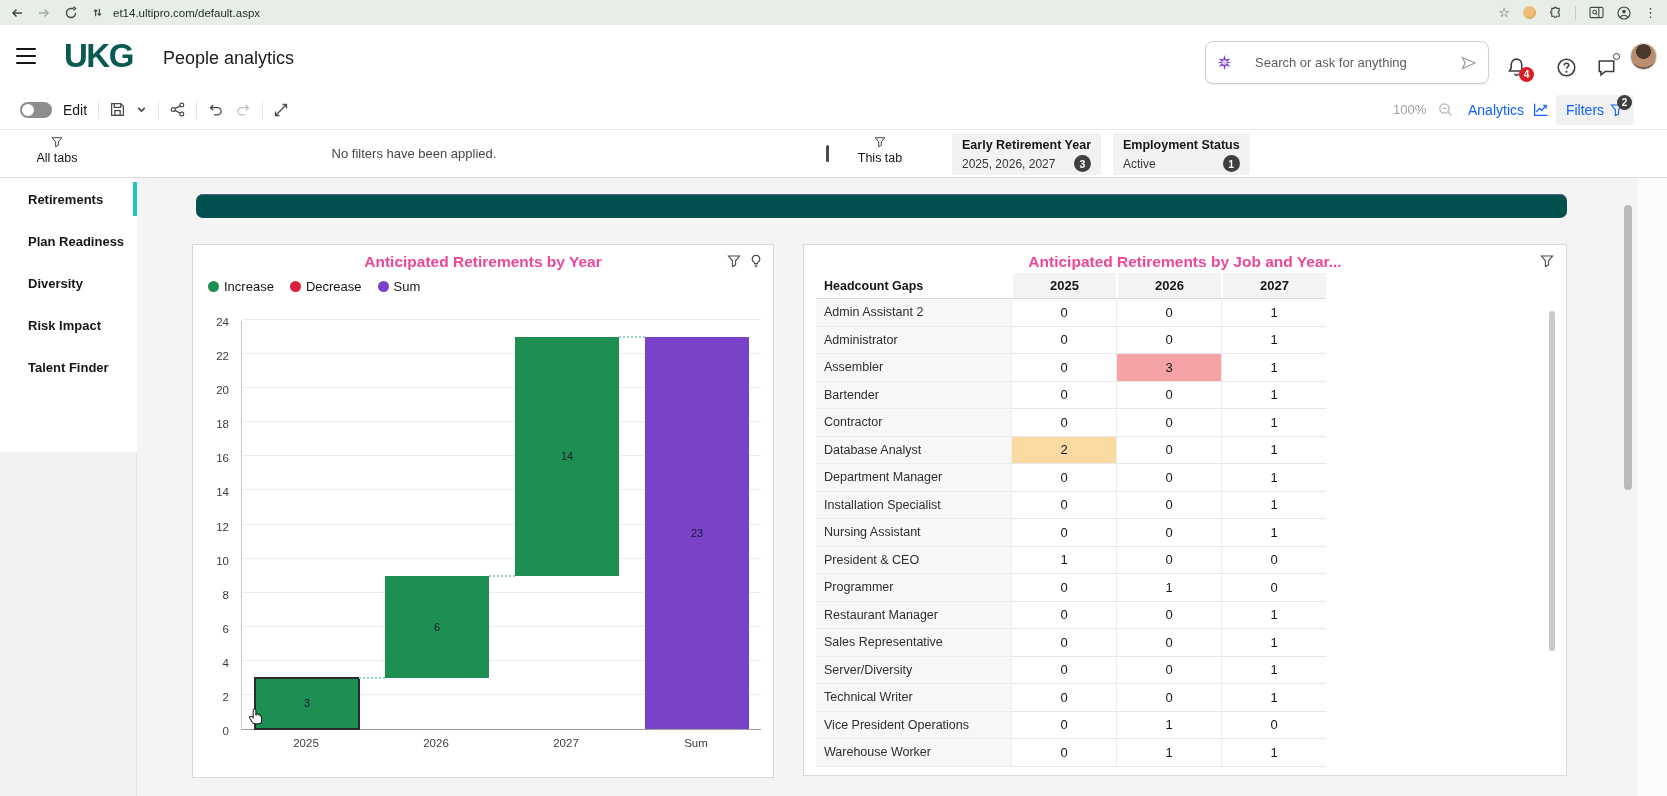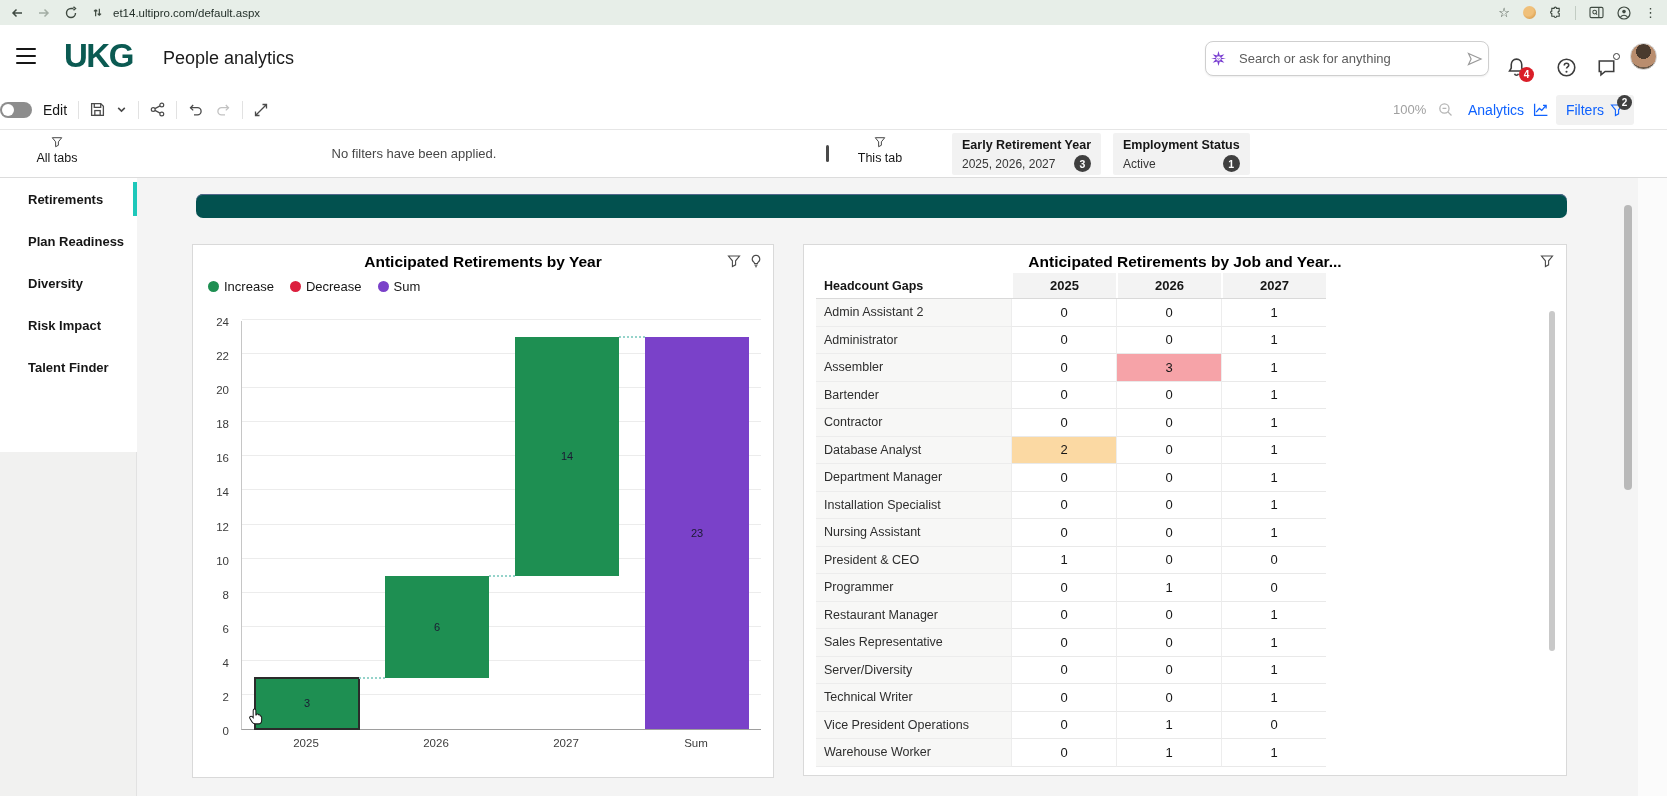--- a/index.html
+++ b/index.html
@@ -17,30 +17,30 @@
   .ext-circle { width:13px; height:13px; border-radius:50%; background:radial-gradient(circle at 40% 35%, #f0c07a 0 45%, #cd8a33 100%); }
   .bdiv { width:1px; height:14px; background:#c2ccc3; }
   .profile-dot { width:14px; height:14px; }
 
   
   .app-header { position:absolute; left:0; top:25px; width:100%; height:65px; background:#fff; z-index:30; }
   .hamburger { position:absolute; left:16px; top:23px; width:20px; height:16px; display:flex; flex-direction:column; justify-content:space-between; cursor:pointer; }
   .hamburger i { height:2px; background:#161616; border-radius:1px; }
   .ukg-logo { position:absolute; left:64px; top:12px; font-size:33px; font-weight:800; letter-spacing:-1.5px; color:#0b5a52; }
   .app-title { position:absolute; left:163px; top:23px; font-size:18px; color:#1a1a1a; }
-  .search-pill { position:absolute; left:1205px; top:16px; width:284px; height:35px; background:#fff; border:1px solid #cfcfcf; border-radius:8px; box-shadow:0 1px 2px rgba(0,0,0,.07); display:flex; align-items:center; padding:0 4px; gap:12px; }
+  .search-pill { position:absolute; left:1205px; top:16px; width:284px; height:43px; background:#fff; border:1px solid #cfcfcf; border-radius:8px; box-shadow:0 1px 2px rgba(0,0,0,.07); display:flex; align-items:center; padding:0 10px; gap:22px; }
   .search-input { flex:1; border:none; outline:none; font-size:13px; color:#333; background:transparent; font-family:inherit; }
   .search-input::placeholder { color:#5c5c5c; }
   .hicon { position:absolute; top:32px; color:#3d3d3d; }
   .badge-red { position:absolute; right:-7px; bottom:-4px; min-width:15px; height:15px; border-radius:8px; background:#da1e28; color:#fff; font-size:10px; font-weight:700; display:flex; align-items:center; justify-content:center; padding:0 3px; }
   .chat-dot { position:absolute; right:-3px; top:-4px; width:7px; height:7px; border-radius:50%; background:#fff; border:1.5px solid #3d3d3d; }
   .avatar { position:absolute; left:1630px; top:18px; width:27px; height:27px; border-radius:50%; background:radial-gradient(circle at 50% 30%, #4a3a2e 0 34%, #b98d6e 35% 72%, #6b5a4a 73%); border:1px solid #d0d0d0; }
 
   
-  .toolbar { position:absolute; left:0; top:90px; width:100%; height:40px; background:#fff; border-bottom:1px solid #e6e6e6; display:flex; align-items:center; padding-left:0; gap:11px; z-index:30; }
+  .toolbar { position:absolute; left:0; top:90px; width:100%; height:40px; background:#fff; border-bottom:1px solid #e6e6e6; display:flex; align-items:center; padding-left:20px; gap:11px; z-index:30; }
   .toggle { width:32px; height:16px; border-radius:8px; background:#8d8d8d; position:relative; cursor:pointer; }
   .toggle .knob { position:absolute; left:2px; top:2px; width:12px; height:12px; background:#fff; border-radius:50%; }
   .edit-label { font-size:14px; color:#161616; }
   .tdiv { width:1px; height:18px; background:#e2e2e2; }
   .ticon { color:#4a4a4a; display:flex; align-items:center; cursor:pointer; }
   .ticon.dim { color:#c2c2c2; }
   .zoom-level { position:absolute; left:1393px; font-size:13px; color:#a0a0a0; }
   .zoom-icon { position:absolute; left:1438px; color:#b5b5b5; }
   .analytics-link { position:absolute; left:1468px; font-size:14px; color:#0f62fe; cursor:pointer; }
   .analytics-icon { position:absolute; left:1533px; color:#0f62fe; }
@@ -66,21 +66,21 @@
   .main-bg { position:absolute; left:0; top:178px; width:100%; height:618px; background:#f4f4f4; }
   .sidebar-rail { position:absolute; left:0; top:178px; width:137px; height:618px; background:#f1f1f0; border-right:1px solid #e2e2e2; }
   .sidebar-panel { position:absolute; left:0; top:178px; width:137px; height:274px; background:#fff; }
   .side-item { position:relative; height:42px; display:flex; align-items:center; padding-left:28px; font-size:13px; font-weight:700; color:#161616; cursor:pointer; }
   .side-item .active-bar { position:absolute; right:0; top:4px; bottom:4px; width:4px; background:#1ec8ba; }
   .teal-strip { position:absolute; left:196px; top:194px; width:1371px; height:24px; background:#02514f; border-radius:7px; box-shadow:inset 0 1px 0 #51678a; }
 
   .card { position:absolute; background:#fff; border:1px solid #d9d9d9; }
   .chart-card { left:192px; top:244px; width:582px; height:534px; }
   .table-card { left:803px; top:244px; width:764px; height:532px; }
-  .card-title { position:absolute; top:8px; left:0; right:0; text-align:center; font-size:15.5px; font-weight:700; color:#000000; }
+  .card-title { position:absolute; top:8px; left:0; right:0; text-align:center; font-size:15.5px; font-weight:700; color:#ec4899; }
   .card-icon { position:absolute; top:9px; color:#4a4a4a; cursor:pointer; }
 
   
   .legend { position:absolute; left:15px; top:34px; display:flex; gap:16px; align-items:center; }
   .legend-item { display:flex; align-items:center; gap:5px; font-size:13px; color:#161616; }
   .legend-item .dot { width:11px; height:11px; border-radius:50%; }
   .plot { position:absolute; left:48px; top:76px; width:520px; height:409px; border-left:1px solid #c6c6c6; border-bottom:1px solid #9e9e9e; }
   .gridline { position:absolute; left:0; right:0; height:1px; background:#ececec; }
   .y-ticks { position:absolute; left:0; top:76px; width:42px; height:409px; }
   .ytick { position:absolute; right:6px; font-size:11.5px; color:#3c3c3c;margin-top:42px; }

